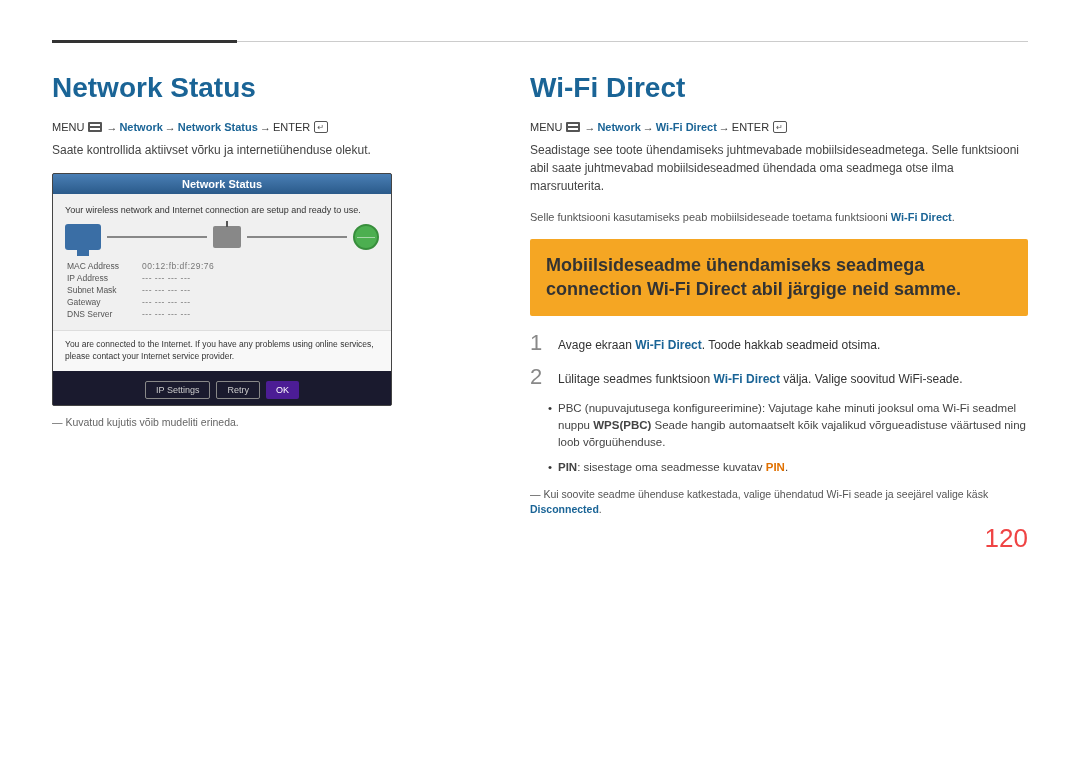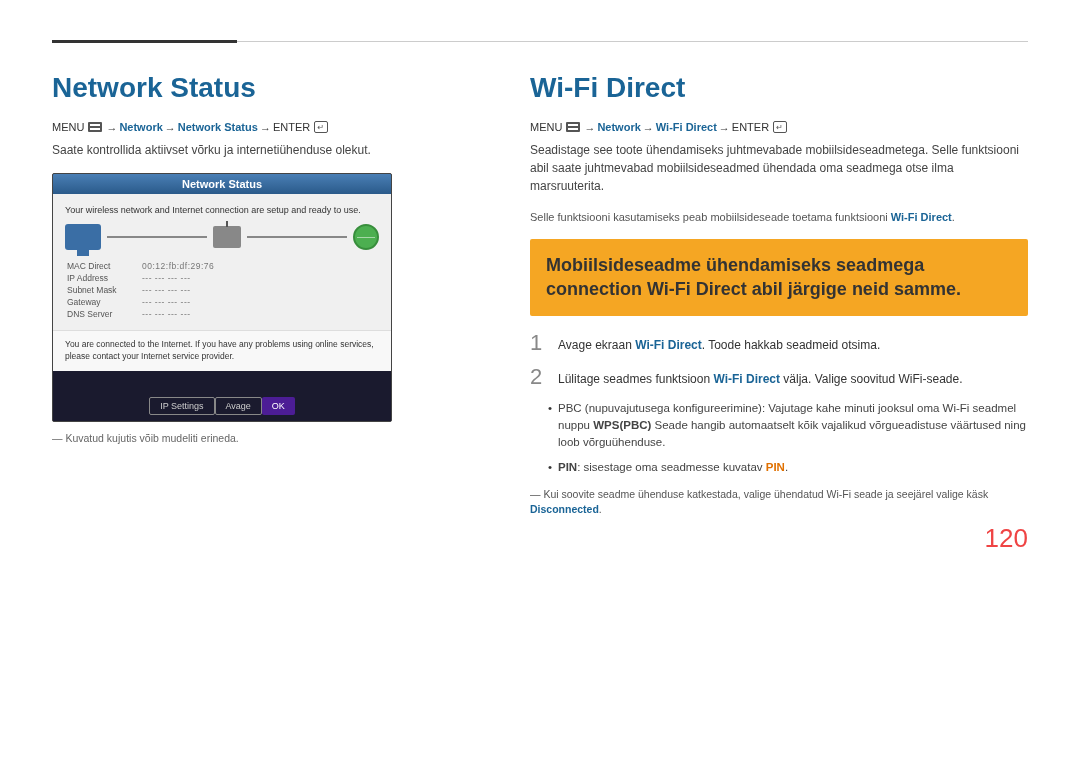--- a/index.html
+++ b/index.html
@@ -248,28 +248,29 @@
       color: #777;
       letter-spacing: 0.5px;
     }
 
     .network-status-bottom {
       background: #f8f8f8;
       border-top: 1px solid #ddd;
       padding: 8px 12px;
       font-size: 8.5px;
       color: #333;
-      margin-bottom: 20px;
+      margin-bottom: 4px;
       line-height: 1.4;
     }
 
     .network-buttons {
       background: #1a1a2e;
       padding: 6px 10px;
       display: flex;
+      gap: 6px;
       justify-content: center;
     }
     .net-btn {
       padding: 3px 10px;
       font-size: 9px;
       border-radius: 2px;
       border: none;
       cursor: pointer;
     }
     .net-btn-outline {
@@ -426,21 +427,21 @@
           <div class="network-visual">
             <div class="tv-icon"></div>
             <div class="connector-line"></div>
             <div class="router-icon"></div>
             <div class="connector-line"></div>
             <div class="globe-icon"></div>
           </div>
           <table class="network-info-table">
             <tbody>
                 <tr>
-              <td>MAC Direct</td>
+              <td>MAC Address</td>
               <td>00:12:fb:df:29:76</td>
             </tr>
             <tr>
               <td>IP Address</td>
               <td>--- --- --- ---</td>
             </tr>
             <tr>
               <td>Subnet Mask</td>
               <td>--- --- --- ---</td>
             </tr>
@@ -451,21 +452,21 @@
             <tr>
               <td>DNS Server</td>
               <td>--- --- --- ---</td>
             </tr>
           </tbody>
             </table>
         </div>
         <div class="network-status-bottom">You are connected to the Internet. If you have any problems using online services, please contact your Internet service provider.</div>
         <div class="network-buttons">
           <button class="net-btn net-btn-outline">IP Settings</button>
-          <button class="net-btn net-btn-outline">Avage</button>
+          <button class="net-btn net-btn-outline">Retry</button>
           <button class="net-btn net-btn-blue">OK</button>
         </div>
       </div>
 
       <p class="footnote">Kuvatud kujutis võib mudeliti erineda.</p>
     </div>
 
     <div class="col-right">
 
       <h1 class="section-title">Wi-Fi Direct</h1>

